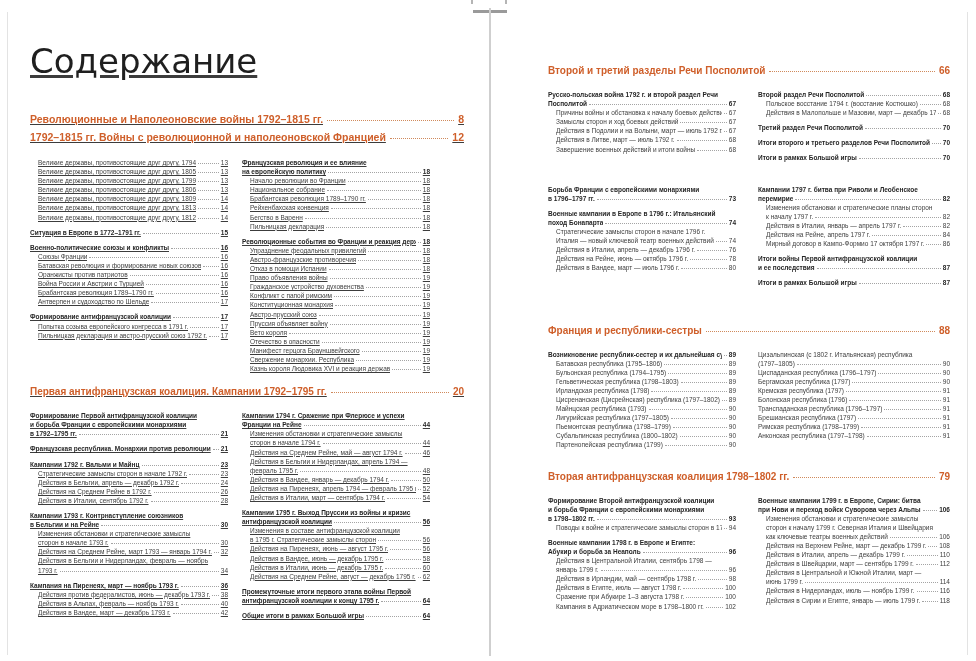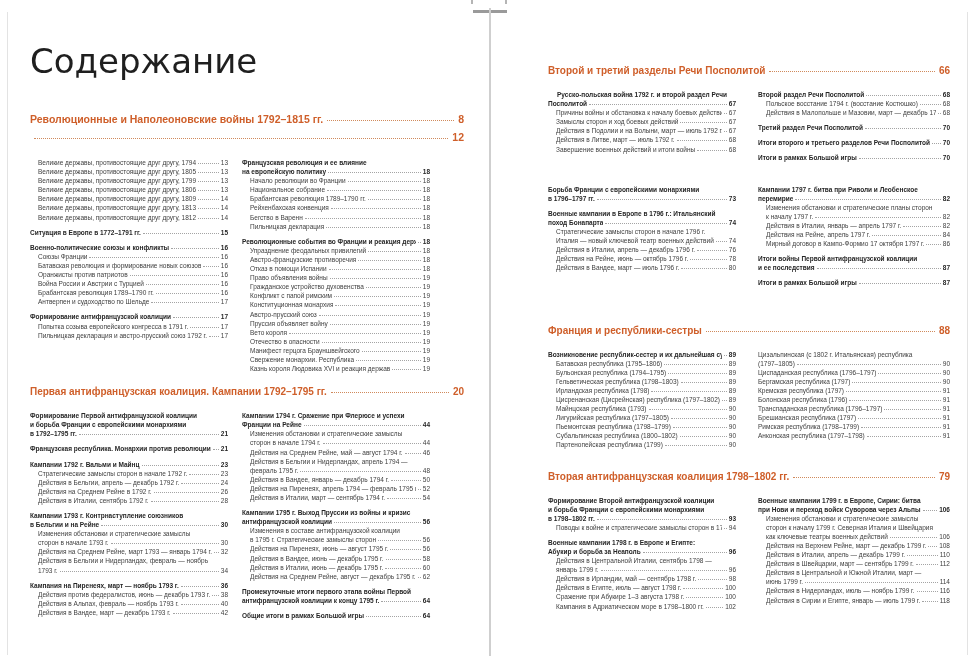--- a/index.html
+++ b/index.html
@@ -12,21 +12,21 @@
   
   .edge-line{position:absolute;top:12px;bottom:6px;width:1px;background:#e3e3e3;}
   .edge-left{left:7px;}
   .edge-right{left:967px;}
   .spine-line{position:absolute;left:489px;top:8px;bottom:5px;width:2px;background:#cfcfcf;}
   .spine-dash{position:absolute;left:473px;top:10px;width:34px;height:3px;background:#9a9a9a;}
   .spine-tick{position:absolute;top:0;width:2px;height:4px;background:#b5b5b5;}
   .tick-l{left:471px;} .tick-r{left:505px;}
 
   .page{position:absolute;top:0;}
-  .page-left{left:30px;width:434px;}
+  .page-left{left:30px;width:434px;text-decoration:underline;}
   .page-right{left:548px;width:402px;}
 
   h1.contents-title{
     margin:42px 0 0 0;
     font-family:"DejaVu Sans",sans-serif;
     font-size:34px;line-height:38px;font-weight:500;
     color:#1f1f1f;letter-spacing:0;
   }
 
   .main-headings{margin-top:30px;}
@@ -34,21 +34,21 @@
     font-size:10.5px;font-weight:bold;line-height:18px;
     color:var(--accent);
   }
   .sec-header{
     font-size:10px;font-weight:bold;line-height:14px;
     color:var(--accent);
   }
   .section{margin-top:20px;}
   .page-left .section.s0{margin-top:12px;}
   .page-left .section.s1{margin-top:12px;}
-  .page-right .section.s0{margin-top:64px;text-align:center;}
+  .page-right .section.s0{margin-top:64px;}
   .page-right .section.s1{margin-top:22px;}
   .page-right .section.s2{margin-top:36px;}
   .page-right .section.s3{}
 
   .cols{display:flex;margin-top:12px;}
   .page-left .cols{width:400px;}
   .page-left .col:first-child{width:198px;}
   .page-left .col:last-child{width:188px;margin-left:14px;}
   .page-right .col:first-child{width:188px;}
   .page-right .col:last-child{width:192px;margin-left:22px;}
@@ -84,20 +84,21 @@
   <div class="main-headings" id="main-headings">
       <div class="main-heading">
         <div class="lrow">
           <span class="txt">Революционные и Наполеоновские войны 1792–1815 гг.</span>
           <span class="dots"></span>
           <span class="pg">8</span>
         </div>
       </div>
       <div class="main-heading">
         <div class="lrow">
+          <span class="txt">1792–1815 гг. Войны с революционной и наполеоновской Францией</span>
           <span class="dots"></span>
           <span class="pg">12</span>
         </div>
       </div>
     </div>
   <div id="left-sections">
       <div class="section s0">
         <div class="cols">
           <div class="col">
             <div class="entry">

